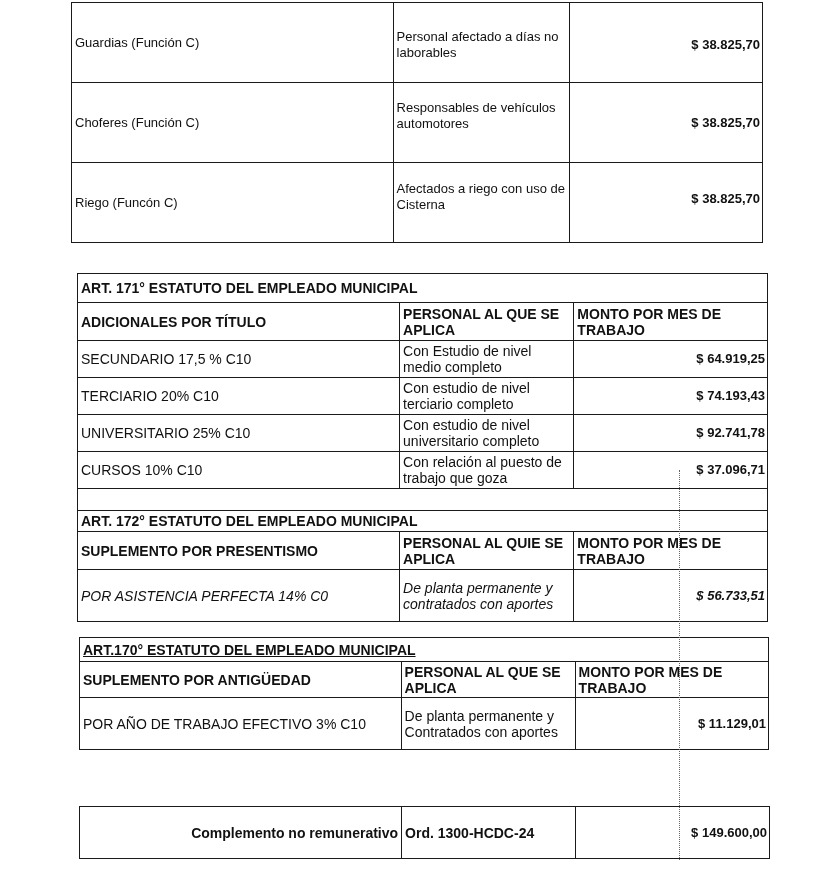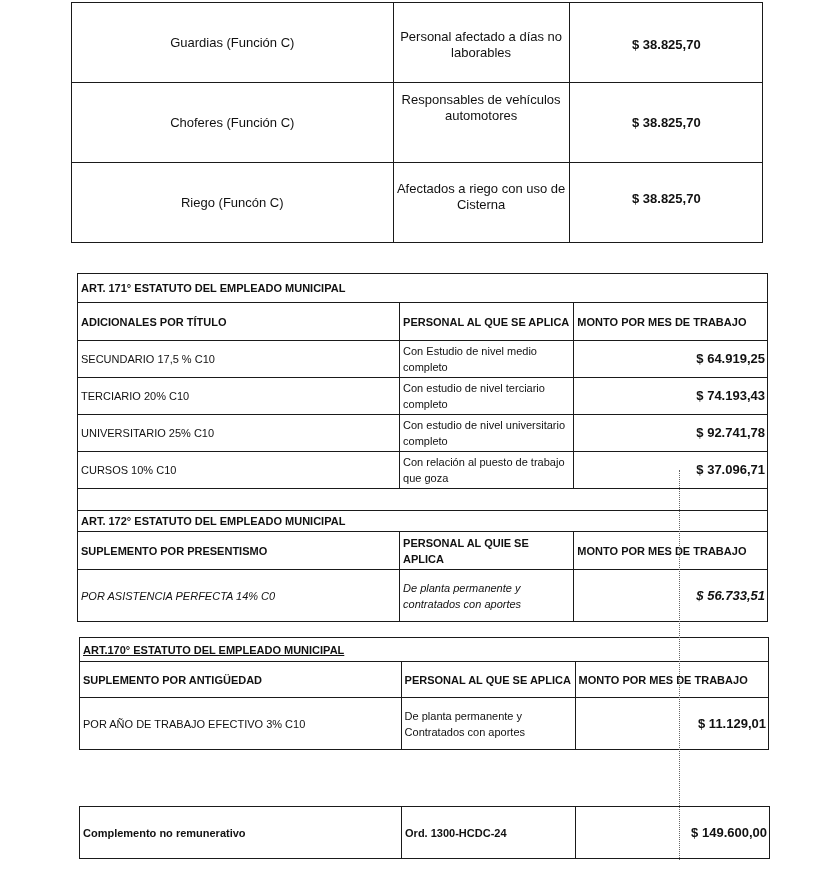--- a/index.html
+++ b/index.html
@@ -10,32 +10,32 @@
   }
   table {
     position: absolute;
     border-collapse: collapse;
     table-layout: fixed;
   }
   td {
     border: 1.5px solid #1a1a1a;
     padding: 0 3px;
     vertical-align: middle;
-    font-size: 11px;
+    font-size: 14px;
     line-height: 16px;
     overflow: hidden;
   }
   .bold { font-weight: bold; }
   .right { text-align: right; padding-right: 2px; }
-  .center { text-align: left; }
+  .center { text-align: right; }
   .mono-amt { font-weight: bold; font-size: 13px; }
 
   
   #t-funciones { left: 71px; top: 2px; width: 692px; height: 240px; }
-  #t-funciones td { font-size: 13px; text-align: center; }
+  #t-funciones td { font-size: 13px; }
   #t-funciones .c1 { width: 316px; }
   #t-funciones .c2 { width: 173px; }
   #t-funciones .c3 { width: 190px; }
   #t-funciones tr { height: 80px; }
 
   
   #t-art171 { left: 77px; top: 273px; width: 691px; }
   #t-art171 .c1 { width: 316px; }
   #t-art171 .c2 { width: 171px; }
   #t-art171 .c3 { width: 190px; }
@@ -76,21 +76,21 @@
       <col class="c3">
     </colgroup>
   <tbody>
       <tr>
     <td>Guardias (Función C)</td>
     <td style="vertical-align:top;padding-top:26px;">Personal afectado a días no laborables</td>
     <td class="right mono-amt" style="vertical-align:top;padding-top:34px;">$ 38.825,70</td>
   </tr>
   <tr>
     <td>Choferes (Función C)</td>
-    <td style="vertical-align:top;padding-top:9px;">Responsables de vehículos automotores</td>
+    <td style="vertical-align:top;padding-top:17px;">Responsables de vehículos automotores</td>
     <td class="right mono-amt" style="vertical-align:top;padding-top:32px;">$ 38.825,70</td>
   </tr>
   <tr>
     <td>Riego (Funcón C)</td>
     <td style="vertical-align:top;padding-top:18px;">Afectados a riego con uso de Cisterna</td>
     <td class="right mono-amt" style="vertical-align:top;padding-top:28px;">$ 38.825,70</td>
   </tr>
 </tbody>
   </table>
 

